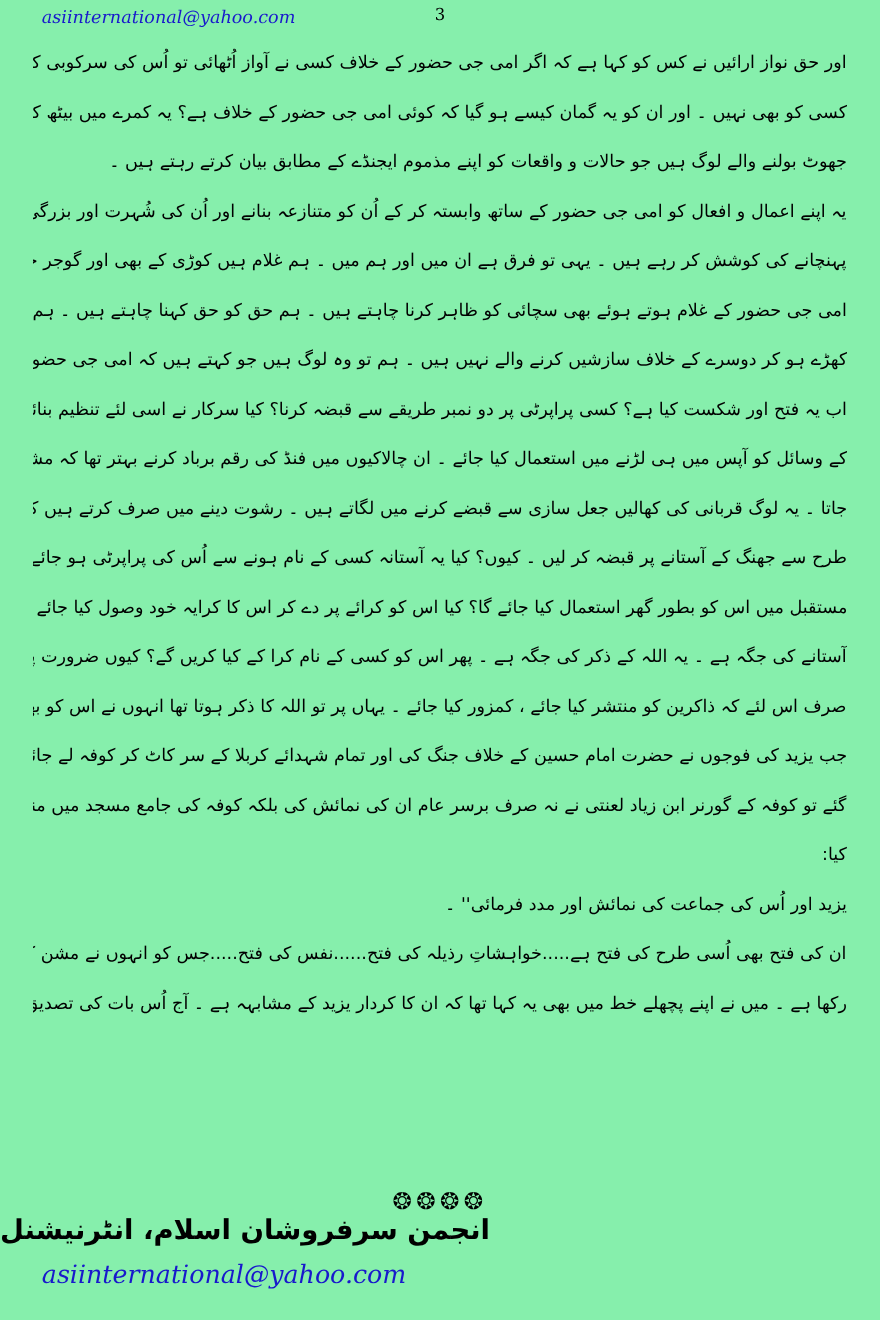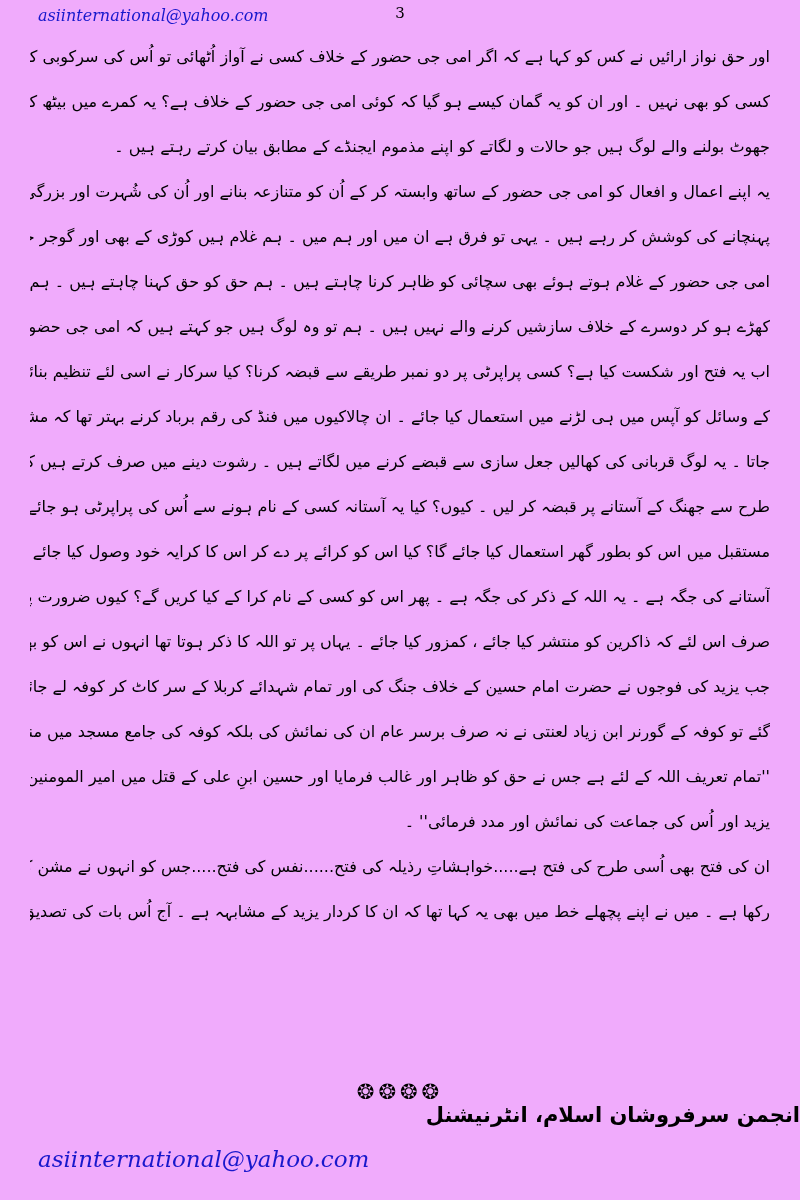--- a/index.html
+++ b/index.html
@@ -1,20 +1,20 @@
 <!DOCTYPE html>
 <html lang="ur"><head>
 <meta charset="utf-8">
 <style>
   html,body{margin:0;padding:0;background:#e8e8e8;}
   .page{
     position:relative;
     width:800px;height:1200px;
     margin:0 auto;
-    background:#f0abfc;
+    background:#86efac;
     overflow:hidden;
     font-family:"DejaVu Sans",sans-serif;
     color:#000;
   }
   .top-email{
     position:absolute;left:38px;top:6px;
     font-family:"DejaVu Serif",serif;
     font-style:italic;
     font-size:16px;
     color:#1818cc;
@@ -46,24 +46,24 @@
   .footer-ornaments{
     position:absolute;left:0;right:0;top:1080px;
     text-align:center;
     font-size:21px;
     letter-spacing:4px;
     color:#000;
   }
   .org-title{
     position:absolute;left:0;right:0;top:1103px;
     direction:rtl;
-    text-align:right;
+    text-align:left;
     font-family:"DejaVu Sans",sans-serif;
     font-weight:bold;
-    font-size:21px;
+    font-size:25px;
     color:#000;
   }
   .bottom-email{
     position:absolute;left:38px;top:1146px;
     font-family:"DejaVu Serif",serif;
     font-style:italic;
     font-size:23px;
     color:#1818cc;
     text-decoration:none;
   }
@@ -73,35 +73,35 @@
 
 <div class="page">
 
   <a class="top-email">asiinternational@yahoo.com</a>
 
   <div class="page-number">3</div>
 
   <div class="doc-body" dir="rtl">
       <div class="line">اور حق نواز ارائیں نے کس کو کہا ہے کہ اگر امی جی حضور کے خلاف کسی نے آواز اُٹھائی تو اُس کی سرکوبی کریں گے؟</div>
       <div class="line">کسی کو بھی نہیں ۔ اور ان کو یہ گمان کیسے ہو گیا کہ کوئی امی جی حضور کے خلاف ہے؟ یہ کمرے میں بیٹھ کر سازشیں کرنے اور</div>
-      <div class="line end">جھوٹ بولنے والے لوگ ہیں جو حالات و لگاتے کو اپنے مذموم ایجنڈے کے مطابق بیان کرتے رہتے ہیں ۔</div>
+      <div class="line end">جھوٹ بولنے والے لوگ ہیں جو حالات و واقعات کو اپنے مذموم ایجنڈے کے مطابق بیان کرتے رہتے ہیں ۔</div>
       <div class="line">یہ اپنے اعمال و افعال کو امی جی حضور کے ساتھ وابستہ کر کے اُن کو متنازعہ بنانے اور اُن کی شُہرت اور بزرگی کو نقصان</div>
       <div class="line">پہنچانے کی کوشش کر رہے ہیں ۔ یہی تو فرق ہے ان میں اور ہم میں ۔ ہم غلام ہیں کوڑی کے بھی اور گوجر خان کے بھی ۔ مگر ہم</div>
       <div class="line">امی جی حضور کے غلام ہوتے ہوئے بھی سچائی کو ظاہر کرنا چاہتے ہیں ۔ ہم حق کو حق کہنا چاہتے ہیں ۔ ہم کسی ایک کے ساتھ</div>
       <div class="line">کھڑے ہو کر دوسرے کے خلاف سازشیں کرنے والے نہیں ہیں ۔ ہم تو وہ لوگ ہیں جو کہتے ہیں کہ امی جی حضور بھی سچی ہیں</div>
       <div class="line">اب یہ فتح اور شکست کیا ہے؟ کسی پراپرٹی پر دو نمبر طریقے سے قبضہ کرنا؟ کیا سرکار نے اسی لئے تنظیم بنائی تھی کہ تنظیم</div>
       <div class="line">کے وسائل کو آپس میں ہی لڑنے میں استعمال کیا جائے ۔ ان چالاکیوں میں فنڈ کی رقم برباد کرنے بہتر تھا کہ مشن کا کام کیا</div>
       <div class="line">جاتا ۔ یہ لوگ قربانی کی کھالیں جعل سازی سے قبضے کرنے میں لگاتے ہیں ۔ رشوت دینے میں صرف کرتے ہیں کہ کسی</div>
       <div class="line">طرح سے جھنگ کے آستانے پر قبضہ کر لیں ۔ کیوں؟ کیا یہ آستانہ کسی کے نام ہونے سے اُس کی پراپرٹی ہو جائے گا؟ کیا</div>
       <div class="line">مستقبل میں اس کو بطور گھر استعمال کیا جائے گا؟ کیا اس کو کرائے پر دے کر اس کا کرایہ خود وصول کیا جائے گا؟ نہیں! یہ</div>
       <div class="line">آستانے کی جگہ ہے ۔ یہ اللہ کے ذکر کی جگہ ہے ۔ پھر اس کو کسی کے نام کرا کے کیا کریں گے؟ کیوں ضرورت پڑی اس کی؟</div>
       <div class="line">صرف اس لئے کہ ذاکرین کو منتشر کیا جائے ، کمزور کیا جائے ۔ یہاں پر تو اللہ کا ذکر ہوتا تھا انہوں نے اس کو بھی سیاست میں</div>
       <div class="line">جب یزید کی فوجوں نے حضرت امام حسین کے خلاف جنگ کی اور تمام شہدائے کربلا کے سر کاٹ کر کوفہ لے جائے</div>
       <div class="line">گئے تو کوفہ کے گورنر ابن زیاد لعنتی نے نہ صرف برسر عام ان کی نمائش کی بلکہ کوفہ کی جامع مسجد میں منبر پر کھڑے ہو کر یہ اعلان</div>
-      <div class="line">''تمام تعریف اللہ کے لئے ہے جس نے حق کو ظاہر اور غالب فرمایا اور حسین ابنِ علی کے قتل میں امیر المومنین</div>
+      <div class="line end">کیا:</div>
       <div class="line end">یزید اور اُس کی جماعت کی نمائش اور مدد فرمائی'' ۔</div>
       <div class="line">ان کی فتح بھی اُسی طرح کی فتح ہے.....خواہشاتِ رذیلہ کی فتح......نفس کی فتح.....جس کو انہوں نے مشن کا نام دے</div>
       <div class="line end">رکھا ہے ۔ میں نے اپنے پچھلے خط میں بھی یہ کہا تھا کہ ان کا کردار یزید کے مشابہہ ہے ۔ آج اُس بات کی تصدیق ہو گئی ہے ۔</div>
     </div>
 
   <div class="footer-ornaments">❂❂❂❂</div>
 
   <div class="org-title">انجمن سرفروشان اسلام، انٹرنیشنل</div>
 
   <a class="bottom-email">asiinternational@yahoo.com</a>

